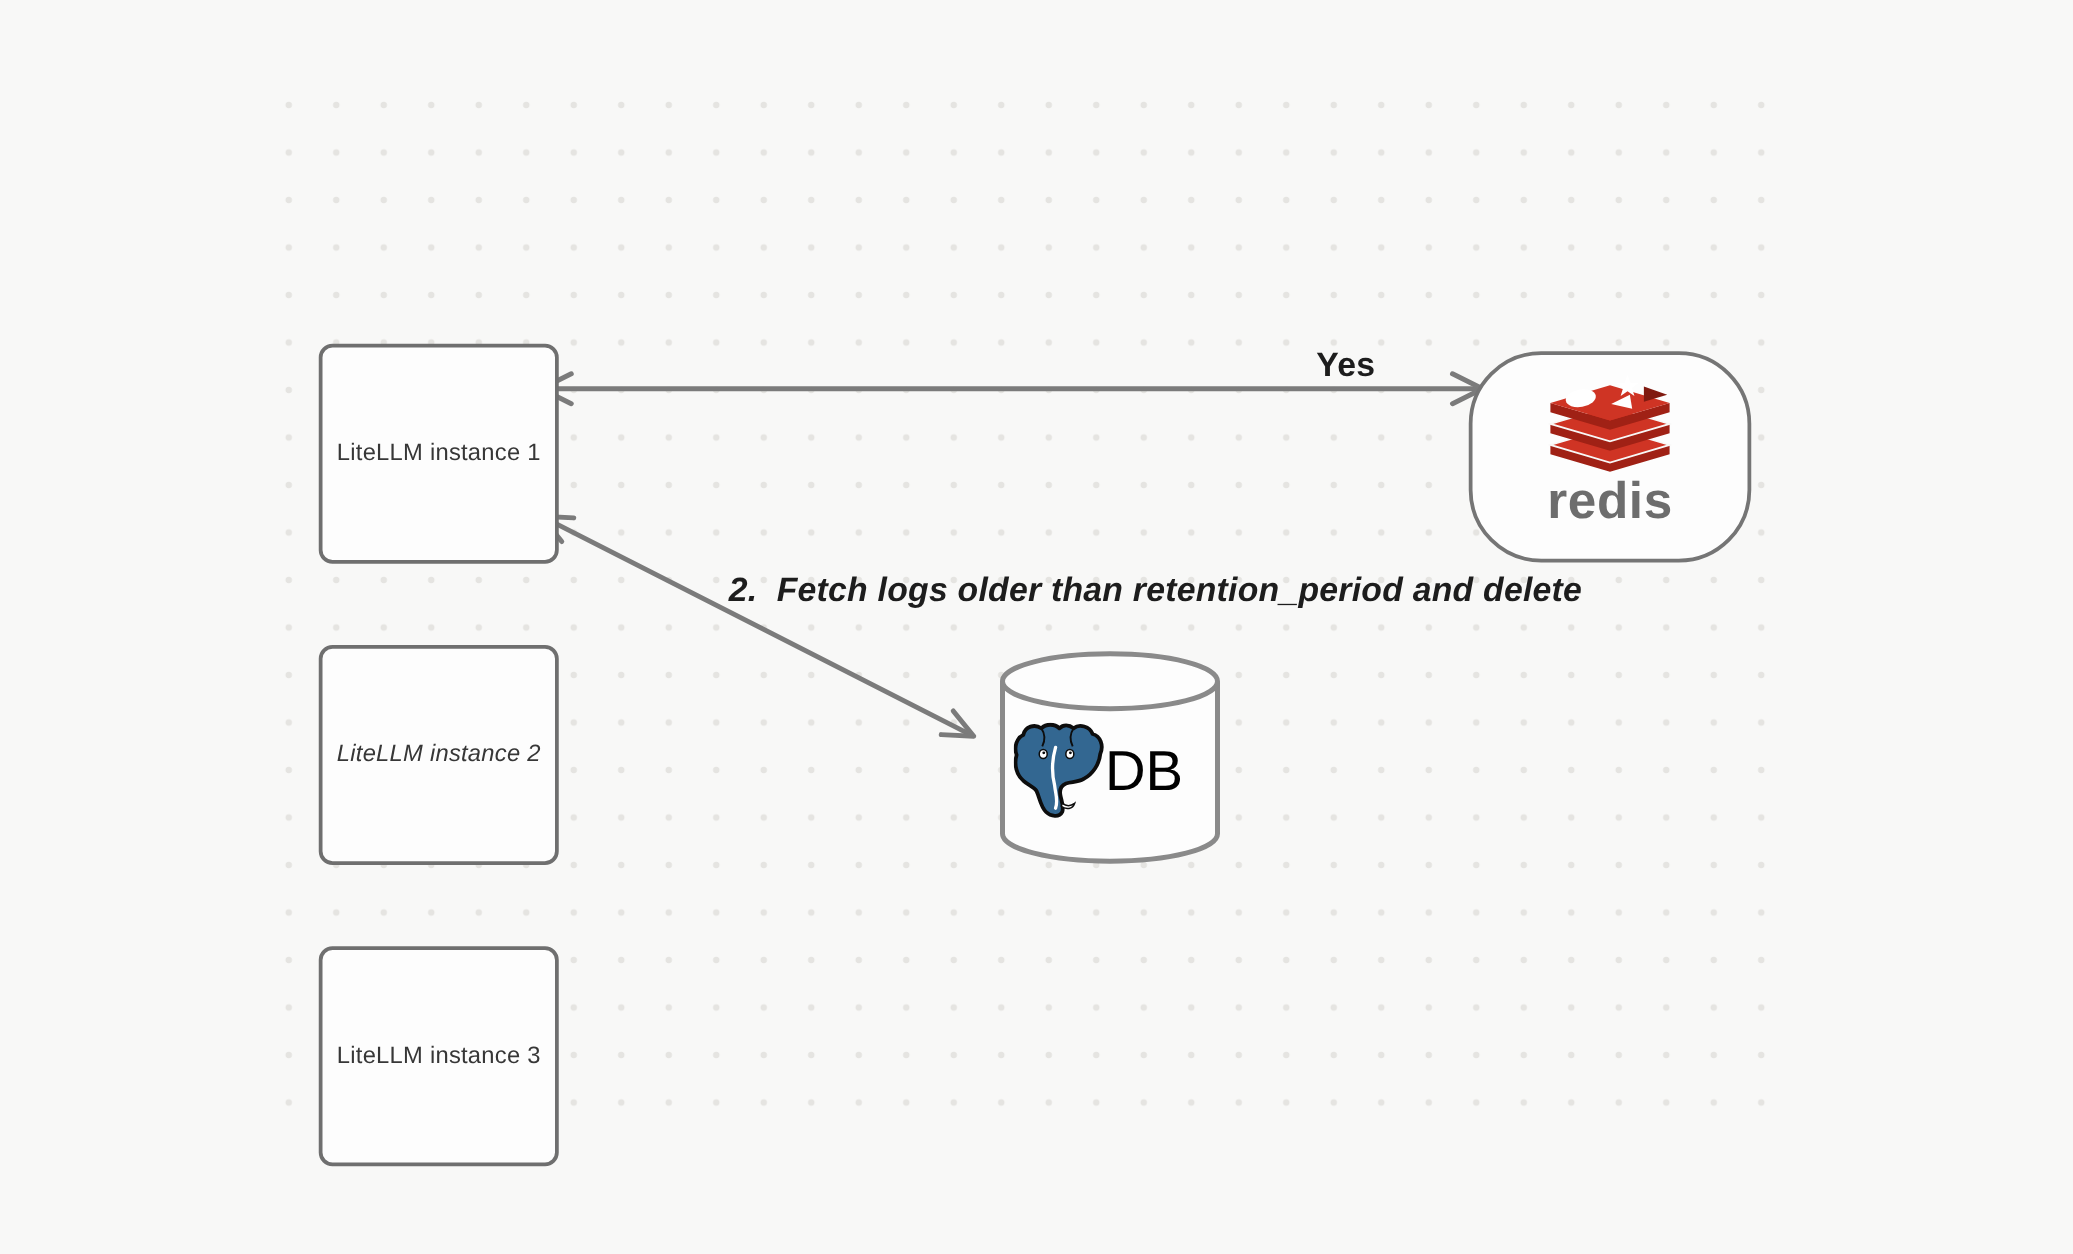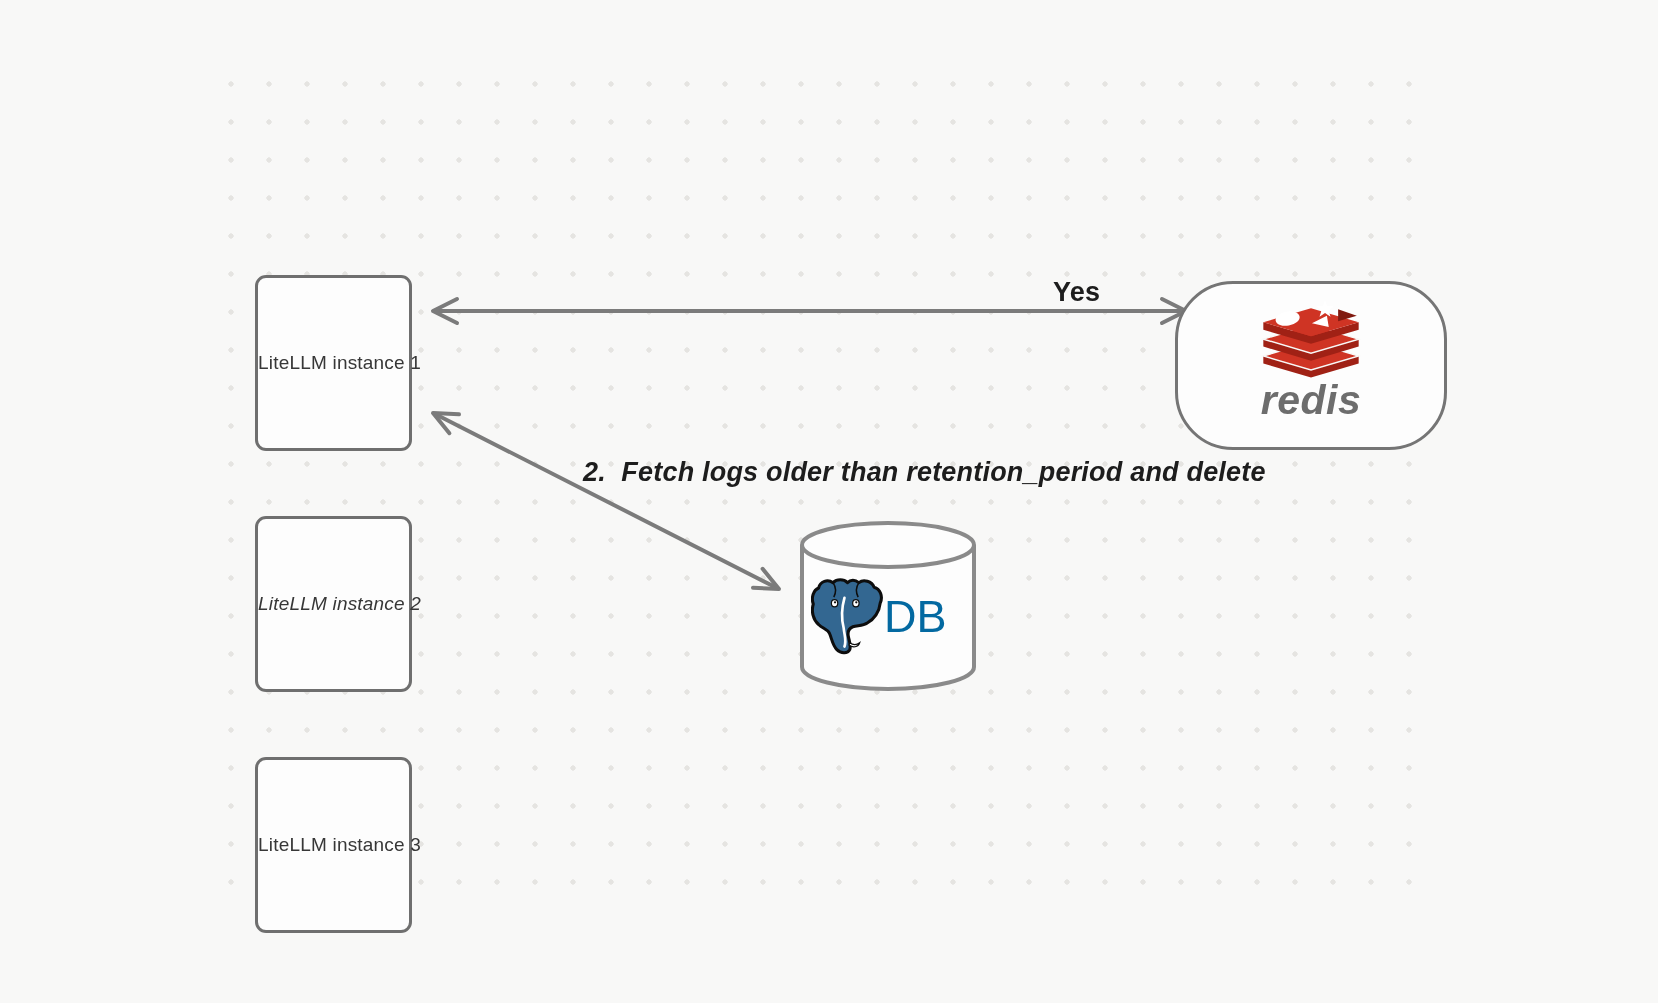--- a/index.html
+++ b/index.html
@@ -10,45 +10,44 @@
   }
   .dotgrid{
     position:absolute;left:212px;top:65px;width:1216px;height:836px;
     background-image:radial-gradient(circle, #e5e4e1 2.4px, rgba(229,228,225,0) 2.9px);
     background-size:38px 38px;
     z-index:0;
   }
   .edges{position:absolute;left:0;top:0;z-index:1;}
   .edges line,.edges polyline{stroke:#7b7b7b;stroke-width:4;fill:none;stroke-linecap:round;stroke-linejoin:round;}
   .box{
-    position:absolute;width:157px;height:176px;box-sizing:border-box;
+    position:absolute;width:192px;height:176px;box-sizing:border-box;
     background:#fdfdfd;border:3.5px solid #6f6f6f;border-radius:11px;
-    display:flex;align-items:center;justify-content:flex-start;
+    display:flex;align-items:center;justify-content:center;
     z-index:2;
   }
   .box .node-label{
     font-size:19px;color:#373737;white-space:pre;letter-spacing:0.2px;
   }
   .redis-node{
-    position:absolute;left:1175px;top:281px;width:272px;height:169px;box-sizing:border-box;
+    position:absolute;left:1175px;top:281px;width:226px;height:169px;box-sizing:border-box;
     background:#fdfdfd;border:3.5px solid #757575;border-radius:58px;
     display:flex;flex-direction:column;align-items:center;justify-content:center;
     padding-bottom:12px;
     z-index:2;
-    font-style:italic;
   }
   .redis-word{
     font-size:41px;font-weight:700;color:#6d6d6d;line-height:1;margin-top:-4px;
     letter-spacing:0.5px;
   }
   .db-node{position:absolute;left:799px;top:520px;width:178px;height:172px;z-index:2;}
   .db-content{
     position:absolute;left:12px;top:58px;display:flex;align-items:center;gap:0px;
   }
-  .db-label{font-size:45px;color:#0369a1;line-height:1;}
+  .db-label{font-size:45px;color:#000000;line-height:1;}
   .edge-label{
     position:absolute;font-size:27px;font-weight:700;color:#1d1d1d;
     white-space:pre;line-height:28px;z-index:3;letter-spacing:0.2px;
   }
   .lbl1{left:503px;top:278px;}
   .lbl-yes{left:1025px;top:278px;padding-left:28px;}
   .lbl2{left:583px;top:458px;font-style:italic;}
 </style>
 </head>
 <body>

